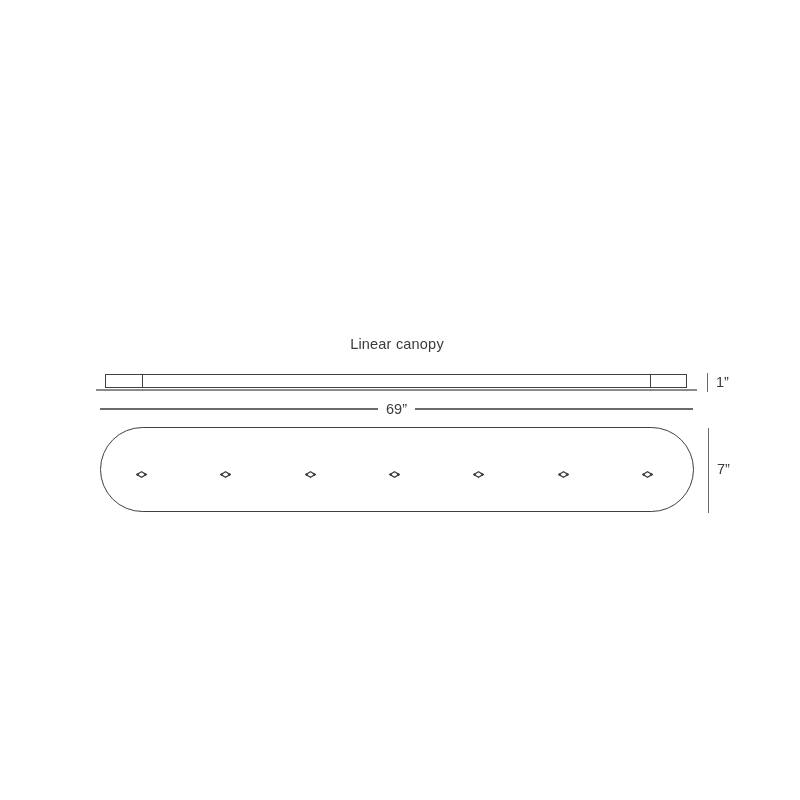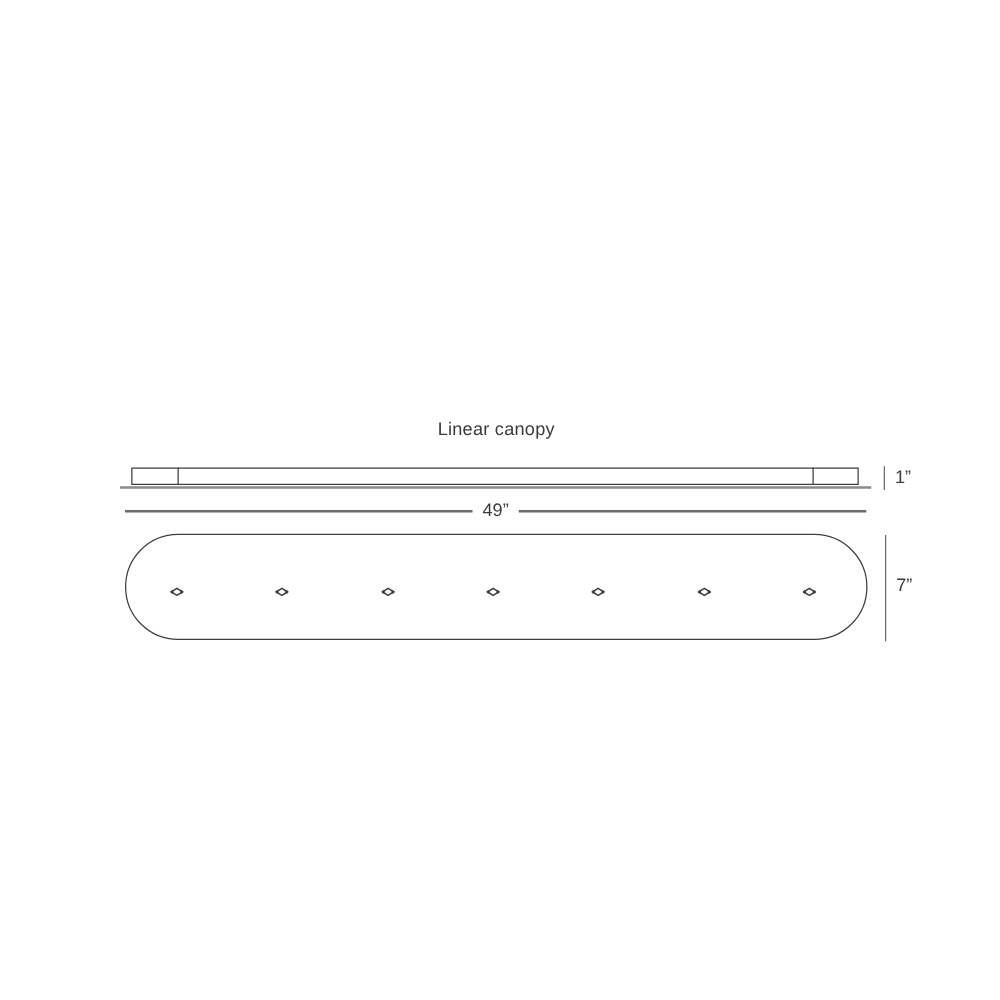--- a/index.html
+++ b/index.html
@@ -142,21 +142,21 @@
     <div class="divider divider-left"></div>
     <div class="divider divider-right"></div>
     <div class="ceiling-line"></div>
     <div class="height-tick"></div>
     <div class="height-label">1”</div>
   </div>
 
   <div>
     <div class="wdim-seg wdim-left"></div>
     <div class="wdim-seg wdim-right"></div>
-    <div class="wdim-label">49”</div>
+    <div class="wdim-label">69”</div>
   </div>
 
   <div>
     <div class="pill"></div>
     <div id="holes">
         <div class="hole" style="left: 136px; top: 421.3px;"><svg width="11" height="9" viewBox="0 0 11 9">
             <path d="M1 4.5 L5.5 1.7 L10 4.5 L5.5 7.3 Z" fill="#ffffff" stroke="var(--line)" stroke-width="1.3"></path>
             <circle cx="1.7" cy="4.5" r="1.25" fill="var(--line)"></circle>
             <circle cx="9.3" cy="4.5" r="1.25" fill="var(--line)"></circle>
           </svg></div>

